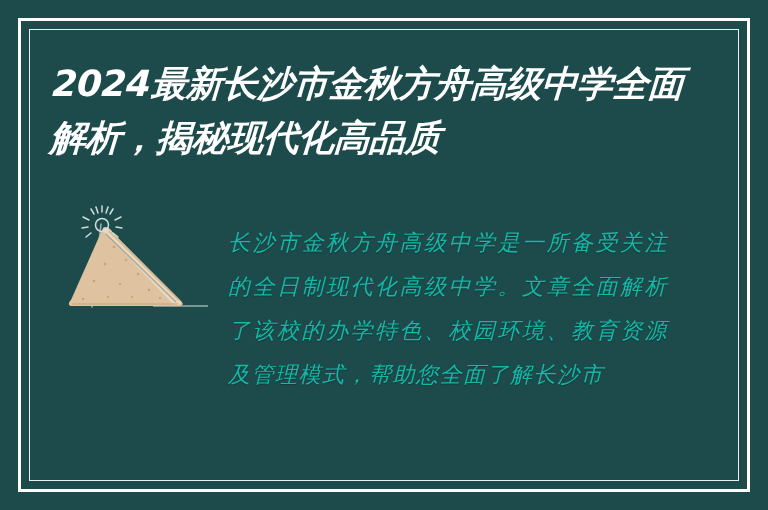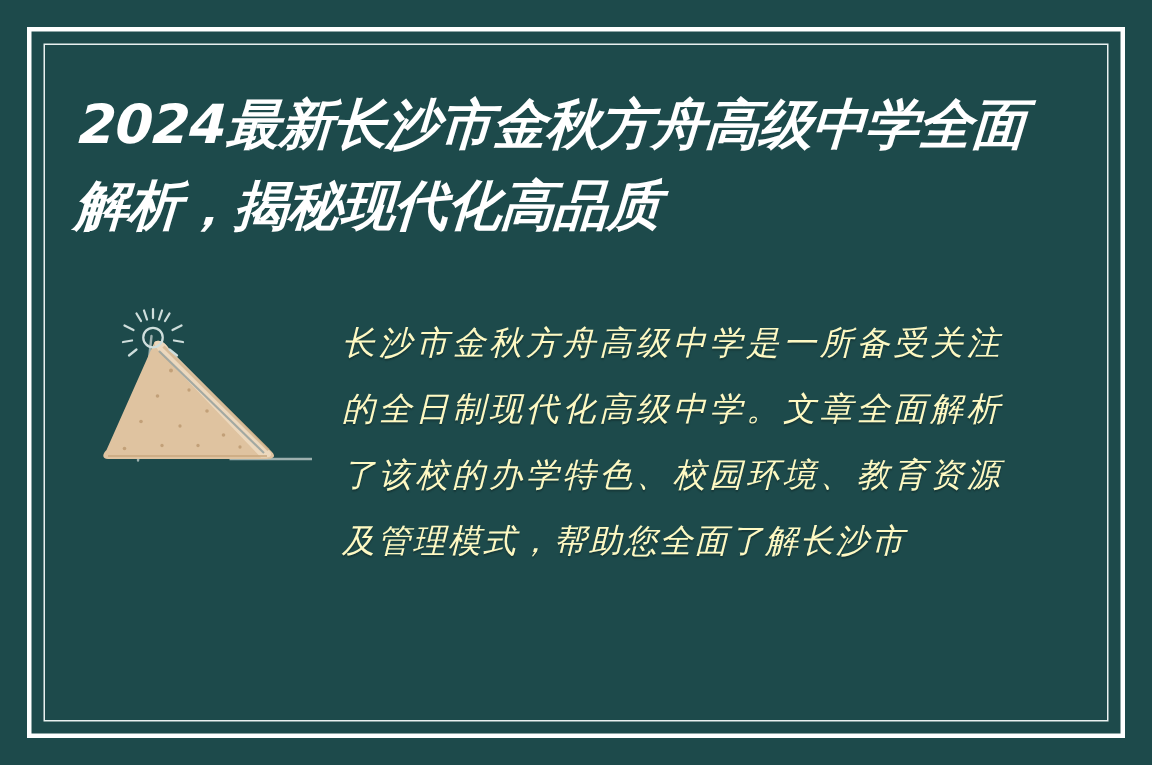--- a/index.html
+++ b/index.html
@@ -68,23 +68,23 @@
     left: 48px;
     top: 198px;
     width: 170px;
     height: 124px;
   }
 
   
   .body-copy {
     position: absolute;
     left: 228px;
-    top: 208px;
+    top: 221px;
     width: 440px;
-    color: #fef9c3;
+    color: #14b8a6;
     font-family: "DejaVu Serif", "Liberation Serif", serif;
     font-size: 22px;
     font-style: italic;
     line-height: 44px;
     letter-spacing: 1.5px;
     text-align: justify;
     word-break: break-all;
     text-shadow: 0 1px 1px rgba(0,0,0,0.25);
   }
 </style>

